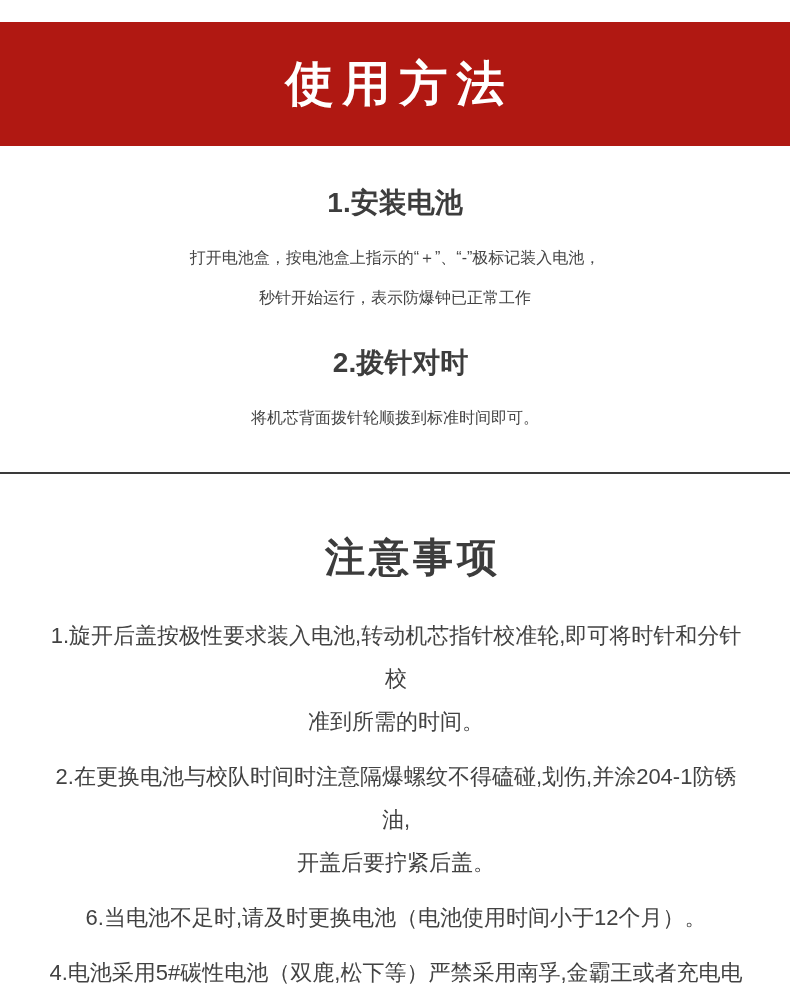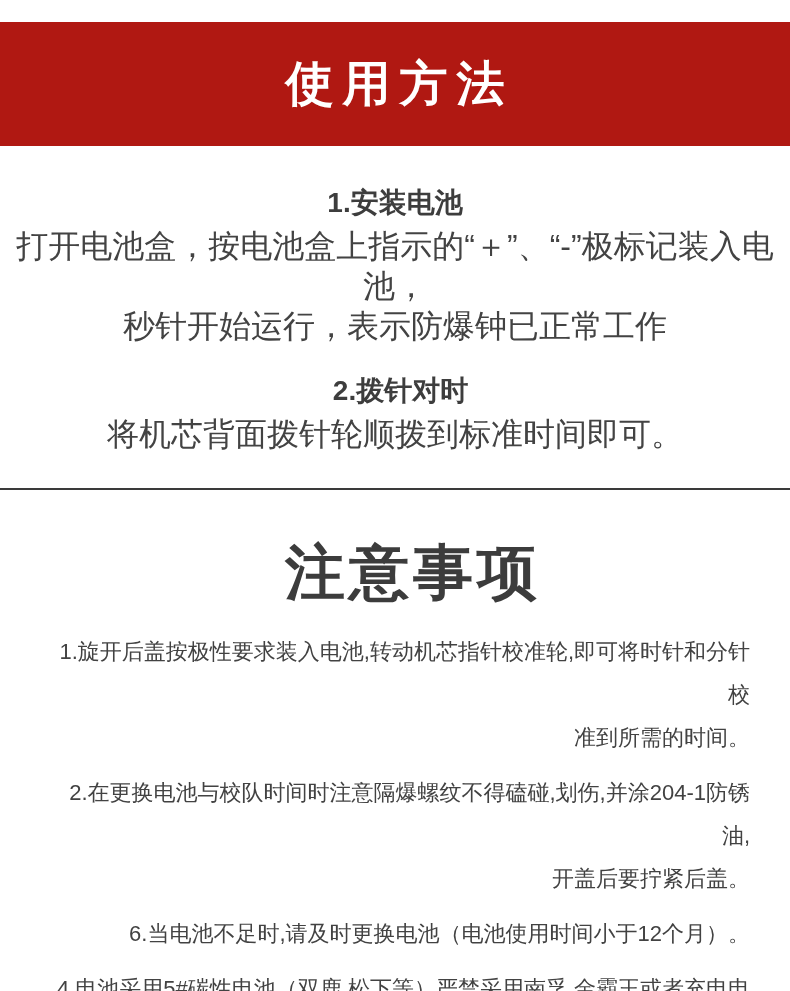--- a/index.html
+++ b/index.html
@@ -37,59 +37,59 @@
   .usage { text-align: center; }
   .section-heading {
     font-size: 28px;
     line-height: 34px;
     font-weight: bold;
     color: #3d3d3d;
   }
   .section-heading.first { margin-top: 40px; }
   .section-heading.second { margin-top: 28px; padding-left: 11px; }
   .section-body {
-    margin-top: 6px;
-    font-size: 32px;
+    margin-top: 18px;
+    font-size: 16px;
     line-height: 40px;
     color: #434343;
     white-space: pre-line;
   }
 
   
   .divider {
     margin-top: 34px;
     width: 100%;
     height: 0;
     border: none;
     border-top: 2px solid #3a3a3a;
   }
 
   
   .notes-title {
     margin-top: 52px;
     text-align: center;
-    font-size: 60px;
+    font-size: 40px;
     line-height: 62px;
     font-weight: bold;
     color: #3c3c3c;
     letter-spacing: 4px;
     text-indent: 4px;
     padding-left: 32px;
   }
   .notes-list {
     margin-top: 26px;
     padding: 0 40px 40px 42px;
     list-style: none;
   }
   .note-item {
     font-size: 22px;
     line-height: 43px;
     color: #424242;
     white-space: pre-line;
-    text-align: right;
+    text-align: center;
     margin-bottom: 12px;
   }
   .note-item:last-child { margin-bottom: 0; }
 </style>
 </head>
 <body>
 
 <div class="page">
 
   <header class="banner" style="background: rgb(176, 24, 18);">

